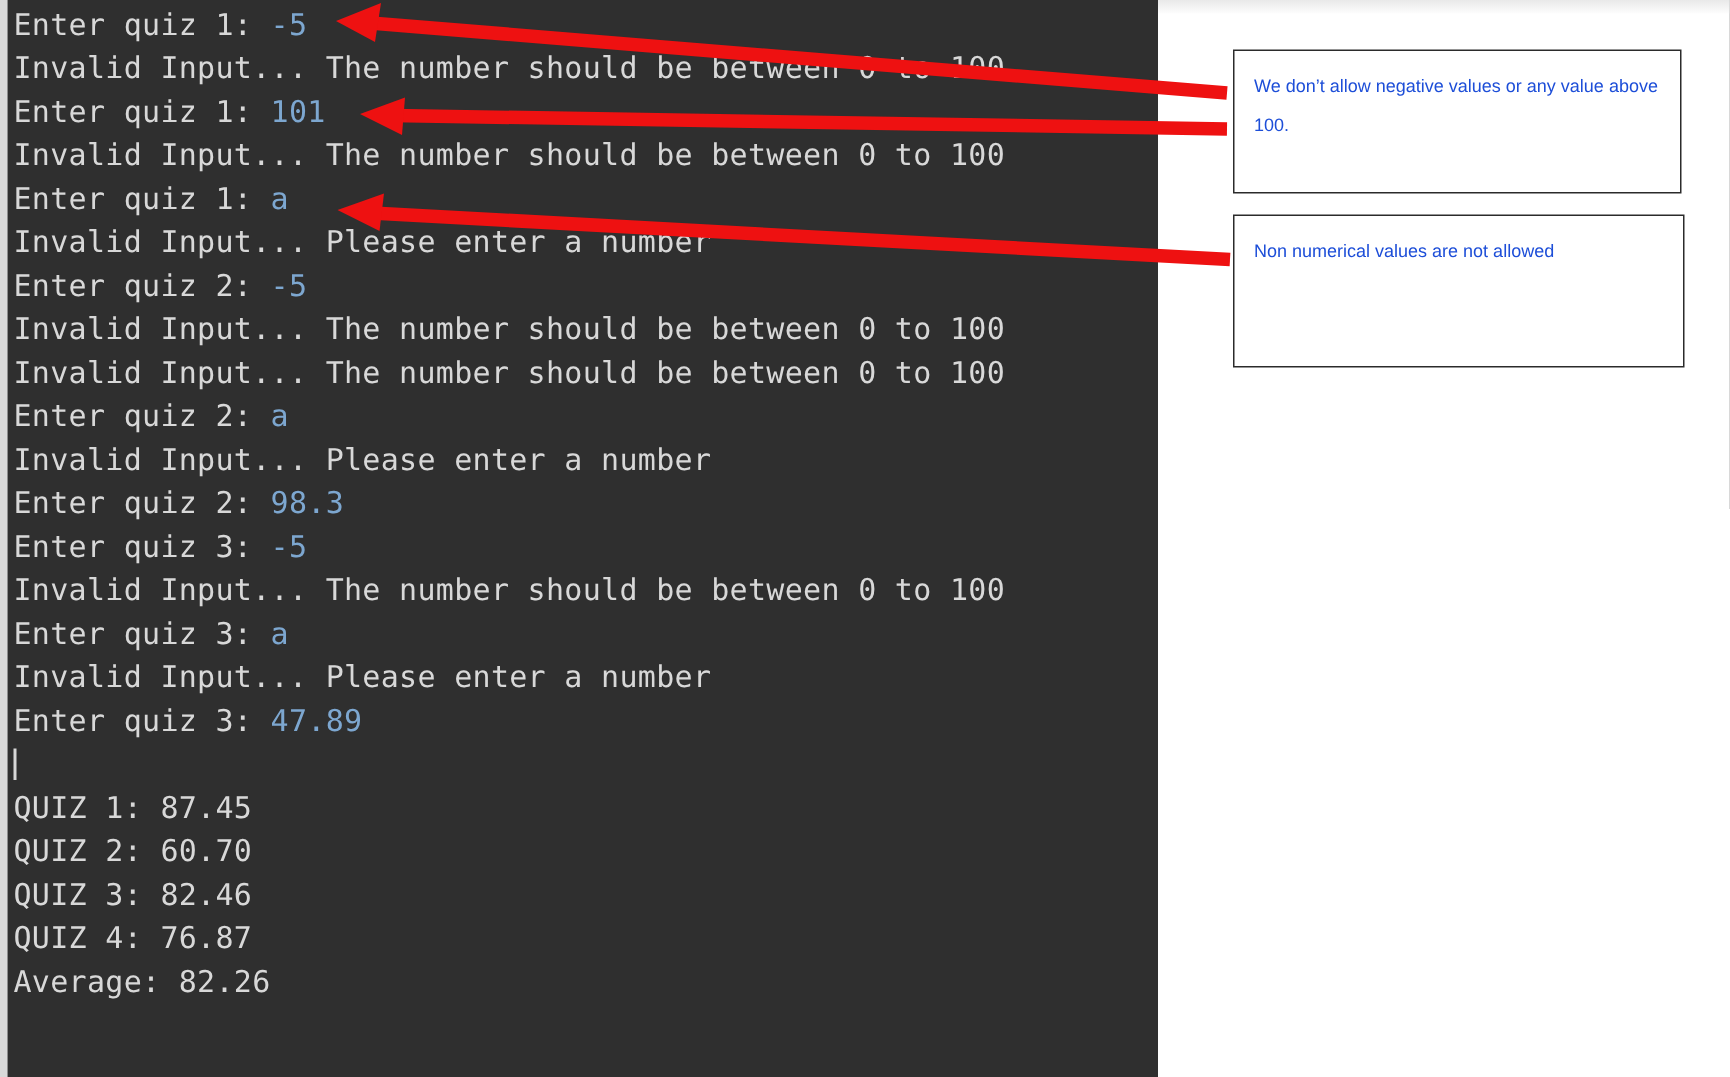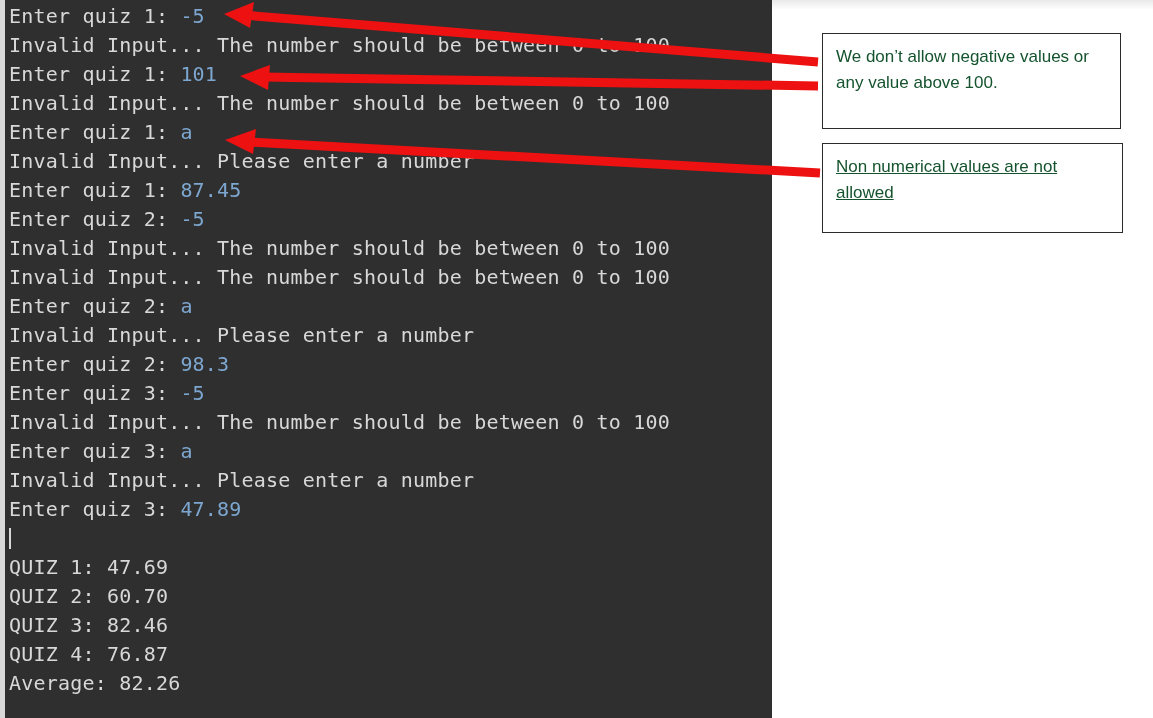--- a/index.html
+++ b/index.html
@@ -75,38 +75,37 @@
     background: #d8d8d8;
     vertical-align: -4px;
   }
 
   
   .callout {
     position: absolute;
     background: #ffffff;
     border: 1.6px solid #2b2b2b;
     box-sizing: border-box;
-    color: #14532d;
+    color: #1d4ed8;
     font-family: "Liberation Sans", sans-serif;
-    font-size: 17px;
+    font-size: 12px;
     line-height: 26px;
     padding: 10px 12px 8px 13px;
   }
   #callout-1 {
     left: 822px;
     top: 33px;
     width: 299px;
     height: 96px;
   }
   #callout-2 {
     left: 822px;
     top: 143px;
     width: 301px;
-    height: 90px;
-    text-decoration: underline;
+    height: 102px;
   }
 
   
   .arrow-layer {
     position: absolute;
     left: 0;
     top: 0;
     width: 1153px;
     height: 718px;
     pointer-events: none;
@@ -121,34 +120,33 @@
   <div class="left-rail"></div>
 
   <div class="console">
     <div class="console-lines">
         <div class="line"><span>Enter quiz 1: </span><span class="val">-5</span></div>
         <div class="line"><span>Invalid Input... The number should be between 0 to 100</span></div>
         <div class="line"><span>Enter quiz 1: </span><span class="val">101</span></div>
         <div class="line"><span>Invalid Input... The number should be between 0 to 100</span></div>
         <div class="line"><span>Enter quiz 1: </span><span class="val">a</span></div>
         <div class="line"><span>Invalid Input... Please enter a number</span></div>
-        <div class="line"><span>Enter quiz 1: </span><span class="val">87.45</span></div>
         <div class="line"><span>Enter quiz 2: </span><span class="val">-5</span></div>
         <div class="line"><span>Invalid Input... The number should be between 0 to 100</span></div>
         <div class="line"><span>Invalid Input... The number should be between 0 to 100</span></div>
         <div class="line"><span>Enter quiz 2: </span><span class="val">a</span></div>
         <div class="line"><span>Invalid Input... Please enter a number</span></div>
         <div class="line"><span>Enter quiz 2: </span><span class="val">98.3</span></div>
         <div class="line"><span>Enter quiz 3: </span><span class="val">-5</span></div>
         <div class="line"><span>Invalid Input... The number should be between 0 to 100</span></div>
         <div class="line"><span>Enter quiz 3: </span><span class="val">a</span></div>
         <div class="line"><span>Invalid Input... Please enter a number</span></div>
         <div class="line"><span>Enter quiz 3: </span><span class="val">47.89</span></div>
         <div class="line caret-line"><span class="caret"></span></div>
-        <div class="line"><span>QUIZ 1: 47.69</span></div>
+        <div class="line"><span>QUIZ 1: 87.45</span></div>
         <div class="line"><span>QUIZ 2: 60.70</span></div>
         <div class="line"><span>QUIZ 3: 82.46</span></div>
         <div class="line"><span>QUIZ 4: 76.87</span></div>
         <div class="line"><span>Average: 82.26</span></div>
       </div>
   </div>
 
   <svg class="arrow-layer" viewBox="0 0 1153 718" width="1153" height="718">
 
     <g>

